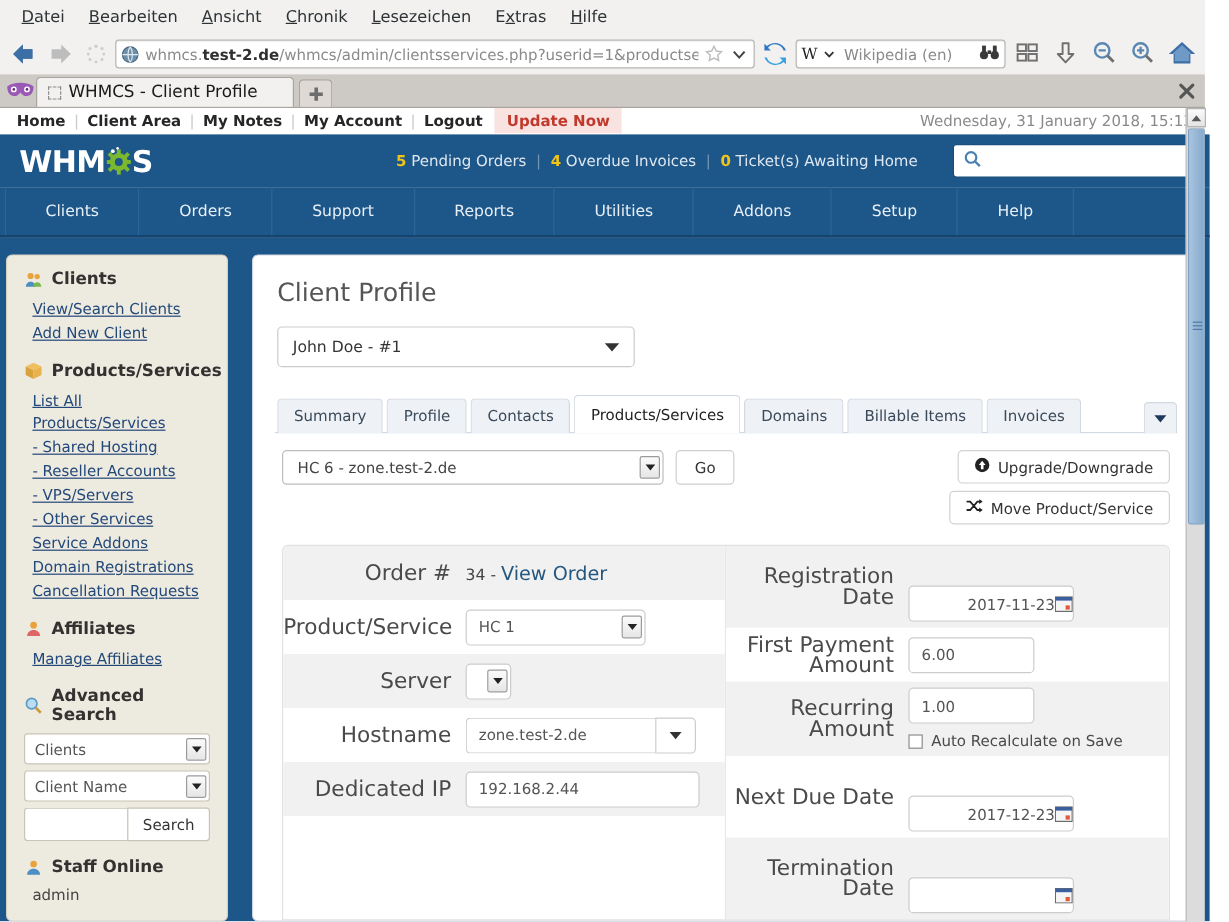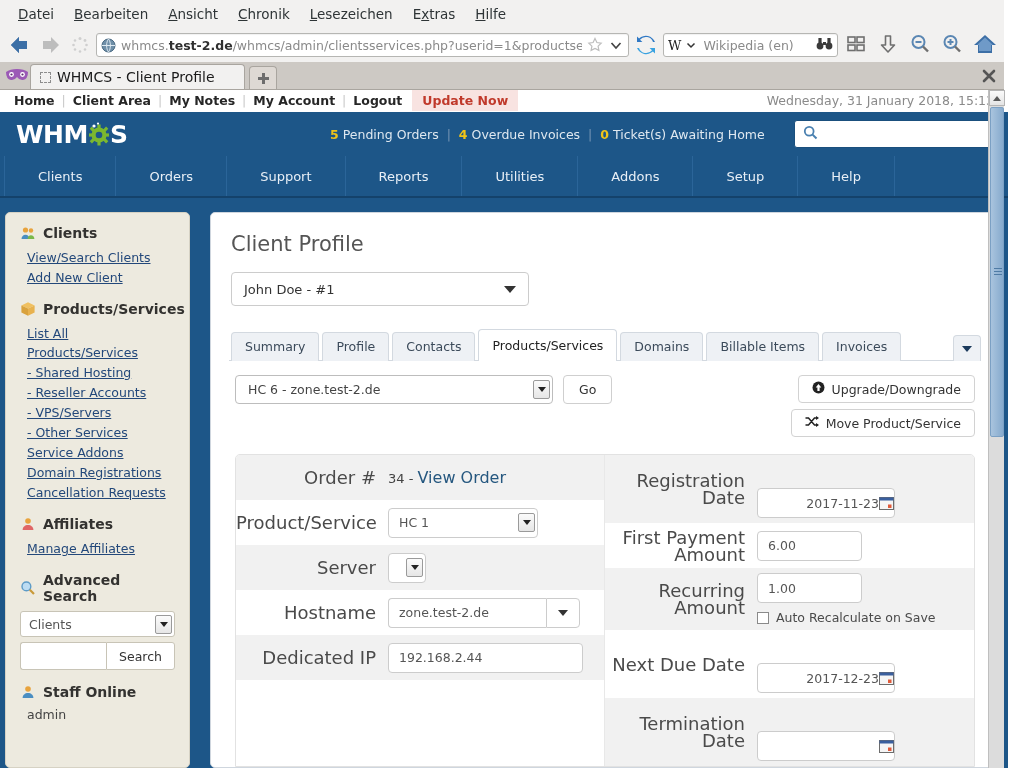--- a/index.html
+++ b/index.html
@@ -627,20 +627,26 @@
               </svg>
             </span>
             <span>Advanced Search</span>
           </div>
           <div class="side-select">
             <span>Clients</span>
             <span class="sel-arrow">
                 <i></i>
               </span>
           </div>
+          <div class="side-select">
+            <span>Client Name</span>
+            <span class="sel-arrow">
+                <i></i>
+              </span>
+          </div>
           <div class="search-row">
             <div class="search-input"></div>
             <div class="search-btn">Search</div>
           </div>
 
           <div class="side-head">
             <span class="ico">
               <svg width="16" height="16" viewBox="0 0 16 16">
                 <circle cx="8" cy="5" r="2.8" fill="#e8a33d"></circle>
                 <path d="M2.6 14c0-3 2.4-5 5.4-5s5.4 2 5.4 5z" fill="#4a8ec2"></path>

